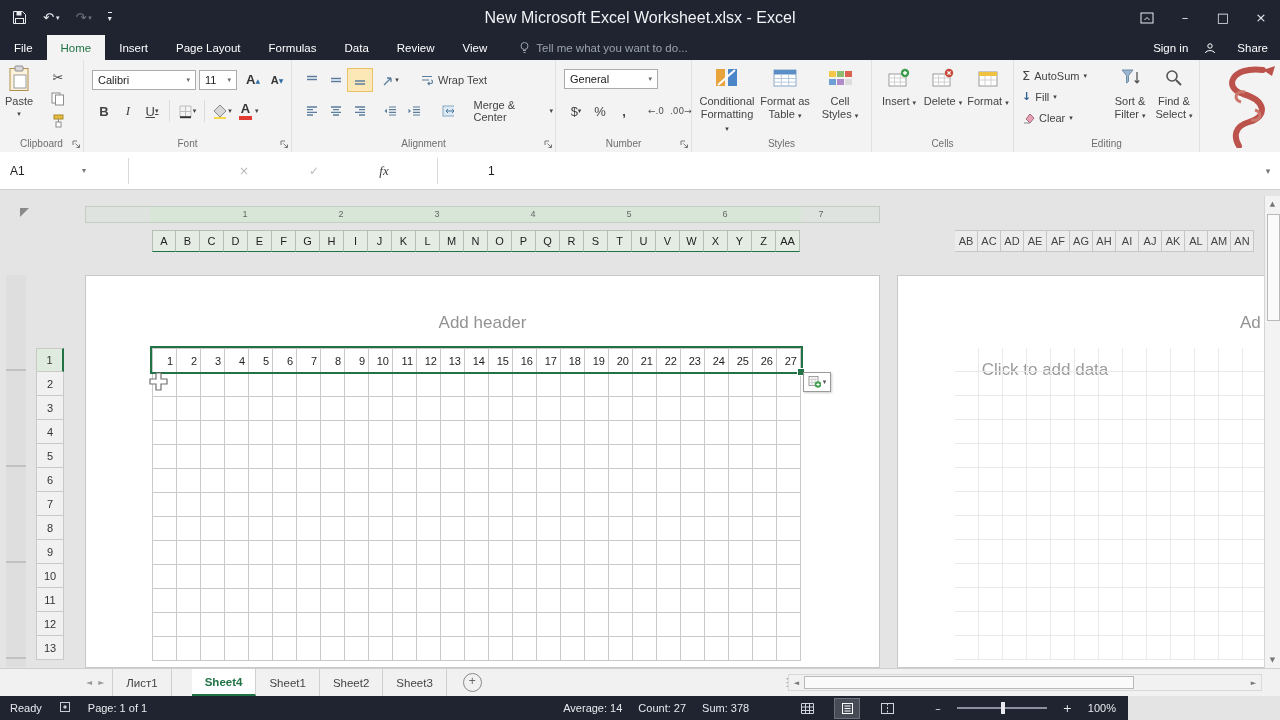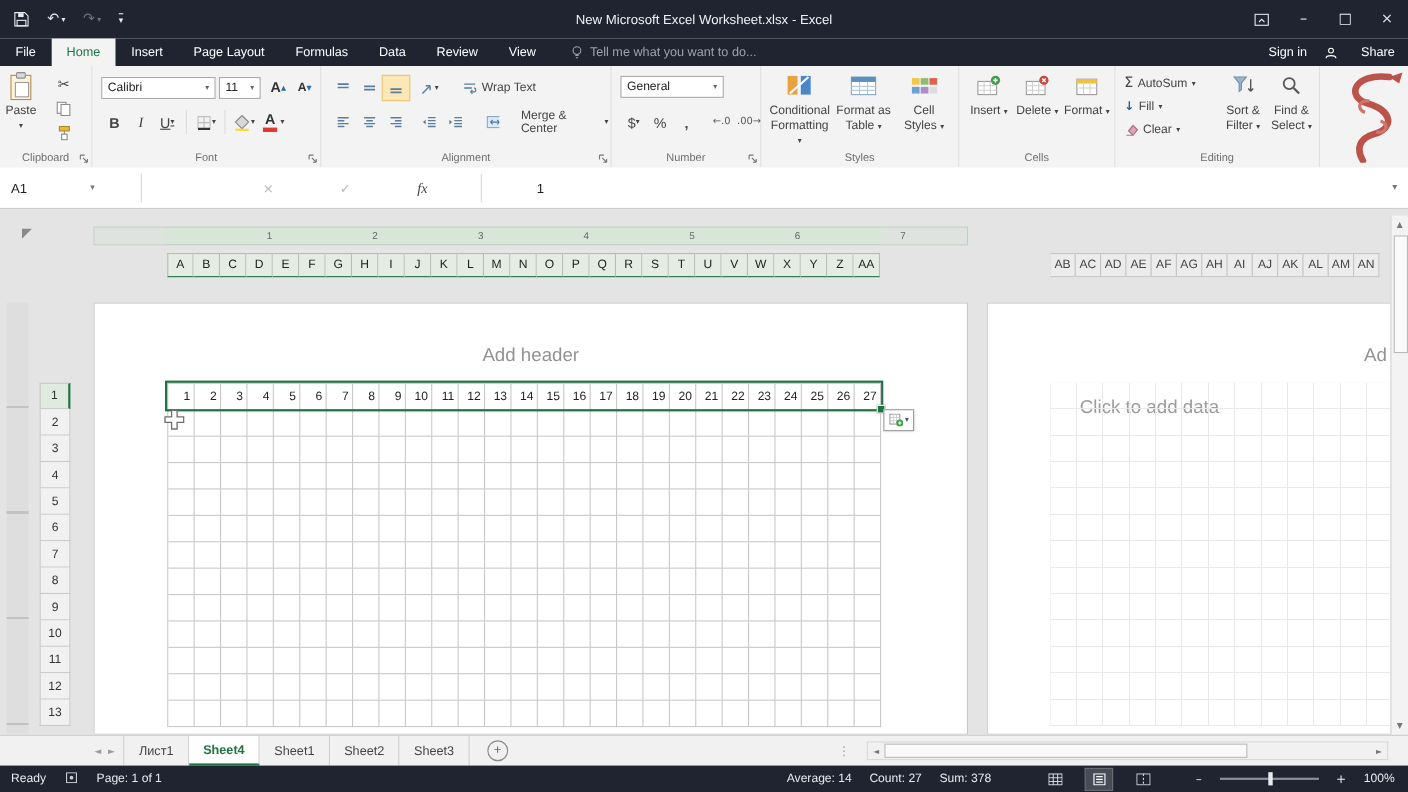--- a/index.html
+++ b/index.html
@@ -6,21 +6,21 @@
   #app{position:relative;width:1280px;height:720px;overflow:hidden;background:#e4e4e4;
        font-family:"Liberation Sans", sans-serif; -webkit-font-smoothing:antialiased;}
   .g{font-family:"DejaVu Sans", sans-serif;}
   
   .titlebar{position:absolute;left:0;top:0;width:1280px;height:35px;background:#1f2430;color:#e8eaee;
             display:flex;align-items:center;}
   .qat{display:flex;align-items:center;gap:16px;margin-left:12px;}
   .qat-btn{display:flex;align-items:center;gap:2px;font-size:13px;color:#e8eaee;cursor:default;}
   .qat-btn.disabled{color:#6d7585;}
   .dd{font-size:7px;color:inherit;}
-  .wtitle{position:absolute;left:0;right:0;text-align:center;font-size:12px;color:#f0f2f5;pointer-events:none;}
+  .wtitle{position:absolute;left:0;right:0;text-align:center;font-size:16px;color:#f0f2f5;pointer-events:none;}
   .wctrls{margin-left:auto;display:flex;align-items:stretch;height:35px;}
   .wbtn{width:38px;display:flex;align-items:center;justify-content:center;font-size:13px;color:#e8eaee;}
   
   .tabrow{position:absolute;left:0;top:35px;width:1280px;height:25px;background:#1f2430;display:flex;align-items:stretch;}
   .rtab{padding:0 14px;display:flex;align-items:center;font-size:11.5px;color:#fff;}
   .rtab.active{background:#f3f3f3;color:#217346;}
   .tellme{display:flex;align-items:center;gap:6px;margin-left:18px;font-size:11.5px;color:#9aa2b1;}
   .tab-right{margin-left:auto;display:flex;align-items:center;gap:16px;margin-right:12px;font-size:11.5px;color:#fff;}
   .sharebox{display:flex;align-items:center;gap:21px;}
   
@@ -92,31 +92,31 @@
   .varrow{height:16px;display:flex;align-items:center;justify-content:center;font-size:7px;color:#777;}
   .vthumb{position:absolute;left:2px;top:18px;width:11px;height:105px;background:#fafafa;border:1px solid #b9b9b9;}
   .varrow.bot{position:absolute;bottom:0;left:0;right:0;}
   
   .tabsbar{position:absolute;left:0;top:668px;width:1280px;height:28px;background:#f1f1f1;border-top:1px solid #cfcfcf;
            display:flex;align-items:stretch;box-sizing:border-box;}
   .tabnav{display:flex;align-items:center;gap:6px;margin-left:86px;font-size:8px;color:#9b9b9b;}
   .stabs{display:flex;align-items:stretch;margin-left:8px;}
   .stab{padding:0 13px;display:flex;align-items:center;font-size:11.5px;color:#444;border-right:1px solid #d0d0d0;}
   .stab:first-child{border-left:1px solid #d0d0d0;}
-  .stab.active{background:#fff;color:#217346;font-weight:bold;border-bottom:2px solid #217346;}
+  .stab.active{background:#fff;color:#217346;font-weight:bold;border-bottom:2px solid #217346;margin-left:20px;}
   .addsheet{width:17px;height:17px;border:1px solid #8a8a8a;border-radius:50%;color:#666;font-size:12px;line-height:15px;
             text-align:center;align-self:center;margin-left:16px;}
   .splitdots{align-self:center;margin-left:300px;color:#999;font-size:11px;}
   .hscroll{position:absolute;left:788px;top:674px;width:474px;height:17px;background:#f1f1f1;border:1px solid #d9d9d9;
            box-sizing:border-box;display:flex;align-items:center;}
   .harrow{width:15px;text-align:center;font-size:7px;color:#777;}
   .hthumb{width:330px;height:13px;background:#fafafa;border:1px solid #b9b9b9;box-sizing:border-box;}
   .hspace{flex:1;}
   
-  .statusbar{position:absolute;left:0;top:696px;width:1280px;height:24px;background:#1f2430;color:#e8eaee;
+  .statusbar{position:absolute;left:0;top:696px;width:1128px;height:24px;background:#1f2430;color:#e8eaee;
              display:flex;align-items:center;font-size:11px;justify-content:space-between;}
   .sb-left{display:flex;align-items:center;gap:18px;margin-left:10px;}
   .sb-right{margin-left:auto;display:flex;align-items:center;gap:16px;margin-right:12px;}
   .viewbtn{width:24px;height:19px;display:flex;align-items:center;justify-content:center;}
   .viewbtn.active{background:rgba(255,255,255,.18);outline:1px solid rgba(255,255,255,.35);}
   .zoomtrack{position:relative;width:90px;height:2px;background:#8a90a0;}
   .zoomthumb{position:absolute;left:44px;top:-5px;width:4px;height:12px;background:#e8eaee;}
 </style>
 </head>
 <body>

